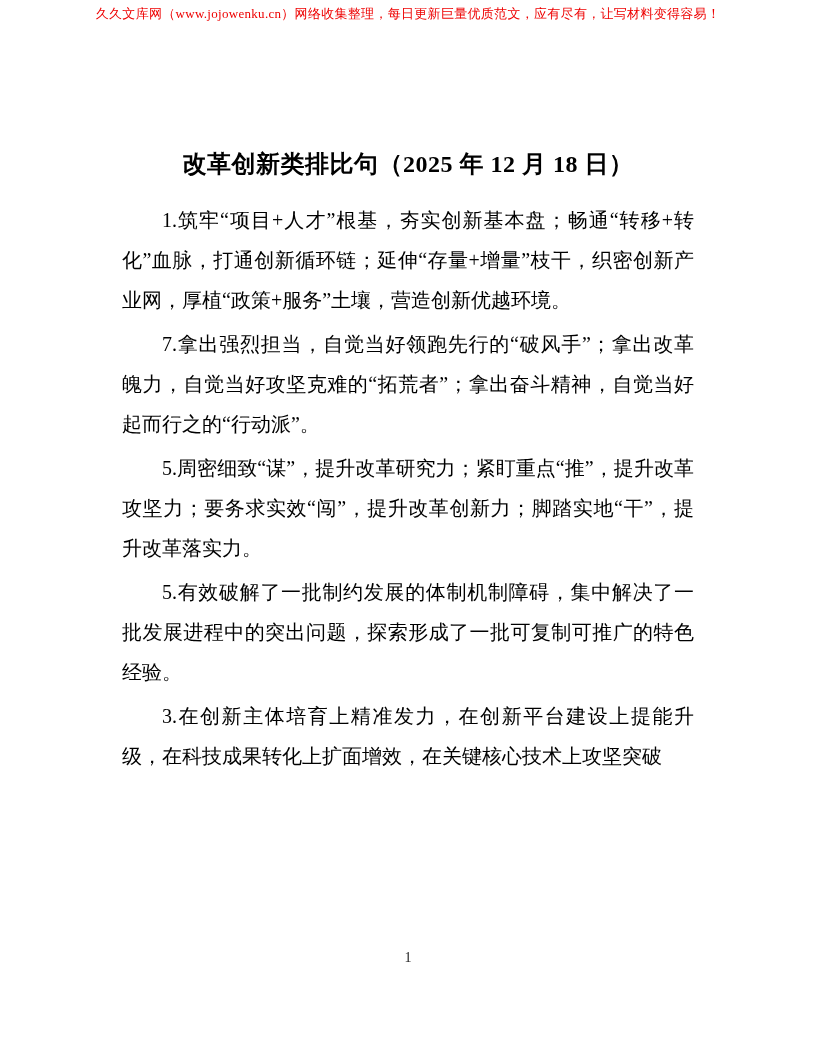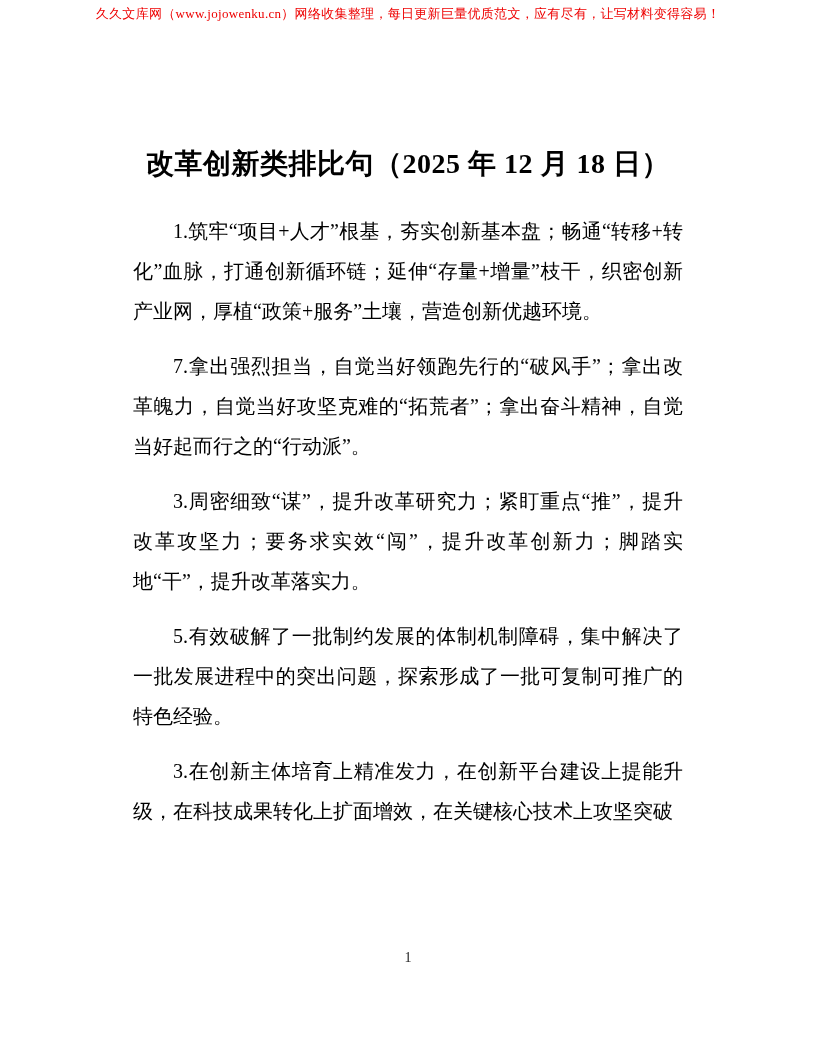--- a/index.html
+++ b/index.html
@@ -29,42 +29,42 @@
     letter-spacing: 0.3px;
     white-space: nowrap;
   }
 
   .doc-title {
     position: absolute;
     top: 144px;
     left: 0;
     width: 100%;
     text-align: center;
-    font-size: 28px;
+    font-size: 24px;
     line-height: 40px;
     font-weight: bold;
     color: #000000;
     letter-spacing: 0.5px;
   }
 
   .doc-body {
     position: absolute;
     top: 196px;
     left: 118px;
     width: 580px;
     font-size: 20px;
     line-height: 40px;
     text-align: justify;
     text-justify: inter-ideograph;
     color: #000000;
   }
 
   .doc-body p {
     text-indent: 2em;
-    margin: 15px;
+    margin: 4px;
   }
 
   .page-number {
     position: absolute;
     top: 948px;
     left: 0;
     width: 100%;
     text-align: center;
     font-size: 14px;
     line-height: 20px;
@@ -76,20 +76,20 @@
 
 <div class="page">
 
   <div class="site-header">久久文库网（www.jojowenku.cn）网络收集整理，每日更新巨量优质范文，应有尽有，让写材料变得容易！</div>
 
   <h1 class="doc-title">改革创新类排比句（2025 年 12 月 18 日）</h1>
 
   <div class="doc-body">
     <p>1.筑牢“项目+人才”根基，夯实创新基本盘；畅通“转移+转化”血脉，打通创新循环链；延伸“存量+增量”枝干，织密创新产业网，厚植“政策+服务”土壤，营造创新优越环境。</p>
     <p>7.拿出强烈担当，自觉当好领跑先行的“破风手”；拿出改革魄力，自觉当好攻坚克难的“拓荒者”；拿出奋斗精神，自觉当好起而行之的“行动派”。</p>
-    <p>3.周密细致“谋”，提升改革研究力；紧盯重点“推”，提升改革攻坚力；要务求实效“闯”，提升改革创新力；脚踏实地“干”，提升改革落实力。</p>
+    <p>5.周密细致“谋”，提升改革研究力；紧盯重点“推”，提升改革攻坚力；要务求实效“闯”，提升改革创新力；脚踏实地“干”，提升改革落实力。</p>
     <p>5.有效破解了一批制约发展的体制机制障碍，集中解决了一批发展进程中的突出问题，探索形成了一批可复制可推广的特色经验。</p>
     <p>3.在创新主体培育上精准发力，在创新平台建设上提能升级，在科技成果转化上扩面增效，在关键核心技术上攻坚突破</p>
   </div>
 
   <div class="page-number">1</div>
 
 </div>
 
 </body></html>

